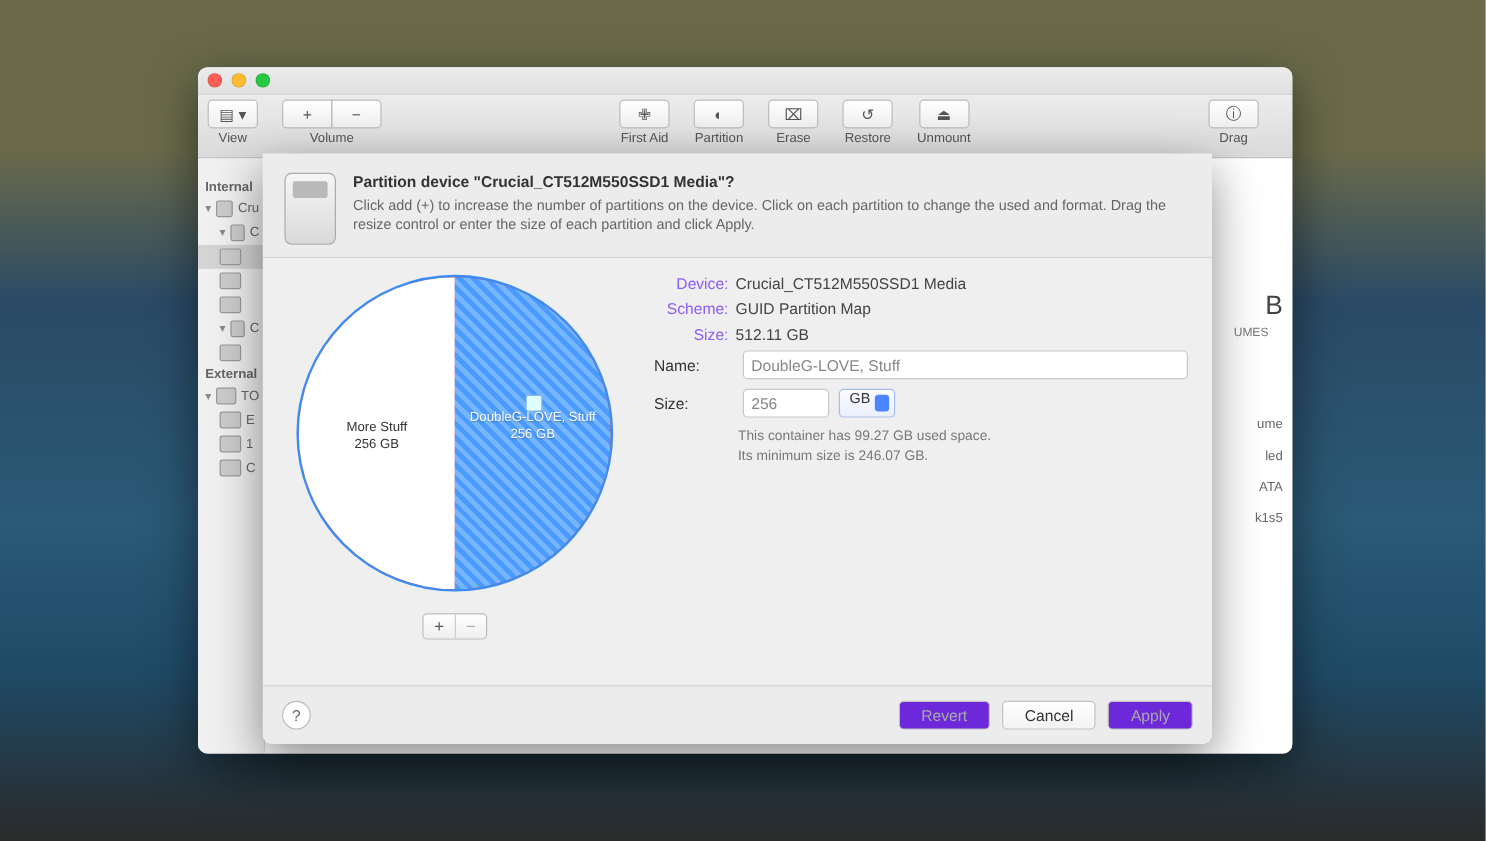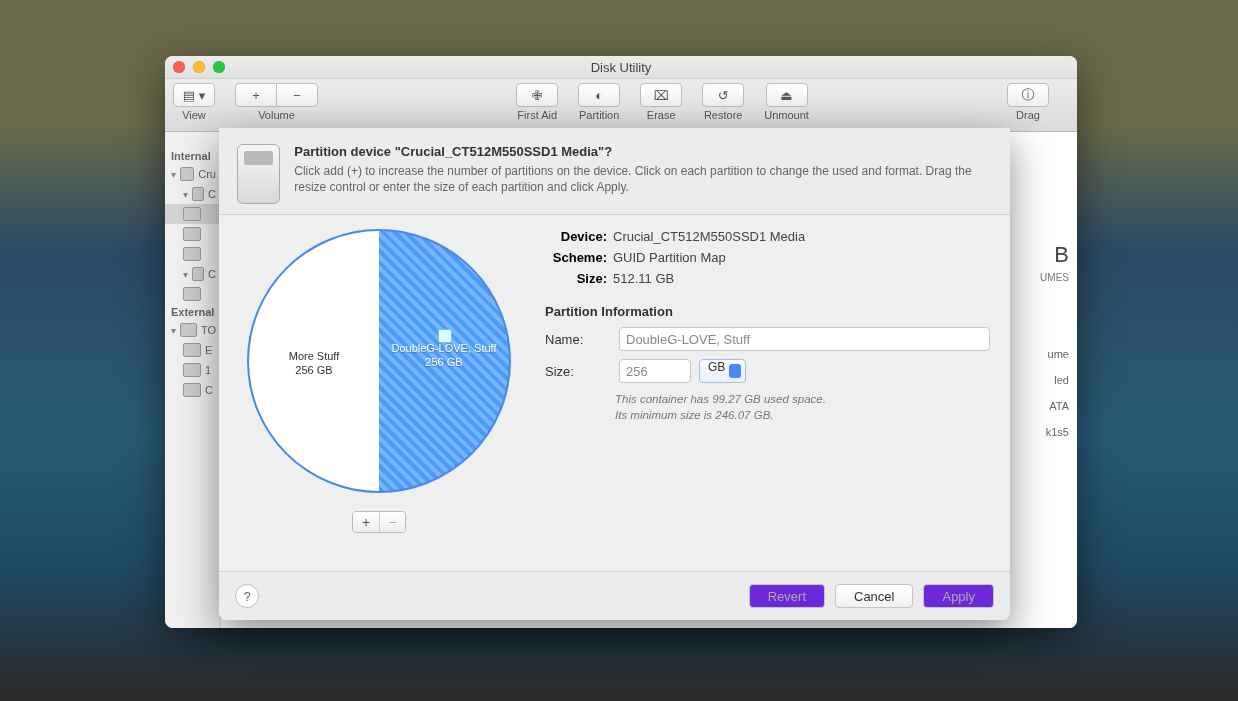--- a/index.html
+++ b/index.html
@@ -23,21 +23,21 @@
   .sidebar { width:55px; background:#f0f0f0; border-right:1px solid #ddd; padding-top:16px; font-size:11px; color:#666; overflow:hidden; }
   .shdr { padding:2px 6px; font-weight:600; color:#666; }
   .sitem { display:flex; align-items:center; gap:4px; padding:3px 4px 3px 6px; }
   .sitem.indent { padding-left:18px; }
   .sitem.sel { background:#d4d4d4; }
   .disc { font-size:10px; color:#888; }
   .diskicon { width:16px; height:12px; background:#ccc; border:1px solid #999; border-radius:2px; display:inline-block; }
   .main { flex:1; background:#fff; position:relative; }
   .peek { position:absolute; right:8px; top:16px; width:40px; height:200px; }
   .pillbig { position:absolute; right:0; top:94px; font-size:22px; color:#444; }
-  .pilltxt  { position:absolute; right:0; top:124px; font-size:10px; color:#777; }
+  .pilltxt  { position:absolute; right:12px; top:124px; font-size:10px; color:#777; }
   .peekrow { font-size:11px; color:#666; text-align:right; }
 
   
   .sheet { position:absolute; left:56px; top:128px; width:791px; height:492px; background:#efefef; border-radius:0 0 8px 8px; box-shadow:0 14px 40px rgba(0,0,0,.45); overflow:hidden; }
   .sheet-head { display:flex; gap:14px; padding:16px 18px 10px; background:#ececec; border-bottom:1px solid #d4d4d4; }
   .hdicon { width:60px; height:58px; border:1px solid #aaa; border-radius:6px; background:linear-gradient(#f6f6f6,#d9d9d9); position:relative; }
   .hdicon::after { content:""; position:absolute; left:6px; top:6px; right:6px; height:14px; background:#b9b9b9; border-radius:2px; }
   .sheet-head h3 { margin:0 0 4px; font-size:13px; font-weight:700; color:#333; }
   .sheet-head p { margin:0; font-size:12px; color:#666; line-height:1.35; }
   .sheet-body { display:flex; padding:14px 20px 0; gap:26px; height:320px; }
@@ -49,46 +49,45 @@
   .pie .lbl { position:absolute; width:50%; text-align:center; font-size:11px; line-height:1.3; }
   .pie .lbl.l { left:0; top:118px; color:#333; }
   .pie .lbl.r { right:0; top:110px; color:#fff; text-shadow:0 1px 1px rgba(0,0,0,.3); }
   .pie .vicon { position:absolute; left:calc(75% - 6px); top:98px; width:12px; height:12px; background:#dff; border:1px solid #8bd; border-radius:2px; }
   .pm { margin-top:18px; display:flex; border:1px solid #bbb; border-radius:4px; overflow:hidden; }
   .pm button { width:26px; height:20px; background:linear-gradient(#fff,#eee); border:none; font-size:14px; color:#555; }
   .pm button + button { border-left:1px solid #ccc; color:#aaa; }
   .infocol { flex:1; font-size:13px; }
   .sectH { font-weight:700; margin:6px 0 8px; }
   .kv { display:flex; margin-bottom:6px; }
-  .kv .k { width:62px; text-align:right; color:#000000; padding-right:6px;font-weight:bold; }
+  .kv .k { width:62px; text-align:right; color:#8b5cf6; padding-right:6px; }
   .kv .v { color:#444; }
   .formrow { display:flex; align-items:center; margin-bottom:8px; }
   .formrow .k { width:62px; text-align:left; padding-right:12px; }
   input[type=text], select.fake { height:22px; border:1px solid #c8c8c8; border-radius:4px; background:#fff; padding:0 6px; font-size:13px; color:#888; }
   .wide { flex:1; }
   .sizein { width:58px; color:#333; }
   .unit { margin-left:8px; height:22px; border:1px solid #a7bdf0; border-radius:4px; background:linear-gradient(#fcfcff,#e9efff); padding:0 20px 0 8px; font-size:12px; color:#333; position:relative; }
   .unit::after { content:""; position:absolute; right:4px; top:4px; width:12px; height:14px; background:#4a86ff; border-radius:3px; }
-  .note { font-size:11.5px; color:#777; margin-left:70px; line-height:1.4;font-style:italic; }
+  .note { font-size:11.5px; color:#777; margin-left:70px; line-height:1.4; }
   .sheet-foot { position:absolute; left:0; right:0; bottom:0; height:48px; border-top:1px solid #d4d4d4; background:#ececec; display:flex; align-items:center; padding:0 16px; gap:10px; }
   .help { width:22px; height:22px; border:1px solid #bbb; border-radius:50%; background:#fff; color:#666; font-size:13px; display:flex; align-items:center; justify-content:center; }
   .fbtn { height:24px; padding:0 18px; border:1px solid #c4c4c4; border-radius:4px; background:linear-gradient(#fff,#f2f2f2); font-size:13px; color:#333; }
   .fbtn[disabled] { color:#aaa; background:#6d28d9; }
 </style>
 </head>
 <body>
 
 <div class="window">
   <div class="titlebar">
     <div class="tlights">
       <div class="tl r"></div>
       <div class="tl y"></div>
       <div class="tl g"></div>
     </div>
-    <div class="title">Disk Utility</div>
   </div>
 
   <div class="toolbar">
     <div class="tgrp single">
       <div class="btns">
           <div class="tbtn">▤ ▾</div>
         </div>
       <div class="tlabel">View</div>
     </div>
     <div class="tgrp">
@@ -241,21 +240,20 @@
         </div>
       <div class="kv">
           <div class="k">Scheme:</div>
           <div class="v">GUID Partition Map</div>
         </div>
       <div class="kv">
           <div class="k">Size:</div>
           <div class="v">512.11 GB</div>
         </div>
 
-      <div class="sectH" style="margin-top:18px">Partition Information</div>
       <div class="formrow">
         <div class="k">Name:</div>
         <input type="text" class="wide" disabled="" value="DoubleG-LOVE, Stuff" style="">
       </div>
       <div class="formrow">
         <div class="k">Size:</div>
         <input type="text" class="sizein" value="256" style="">
         <div class="unit">GB</div>
       </div>
       <div class="note">

